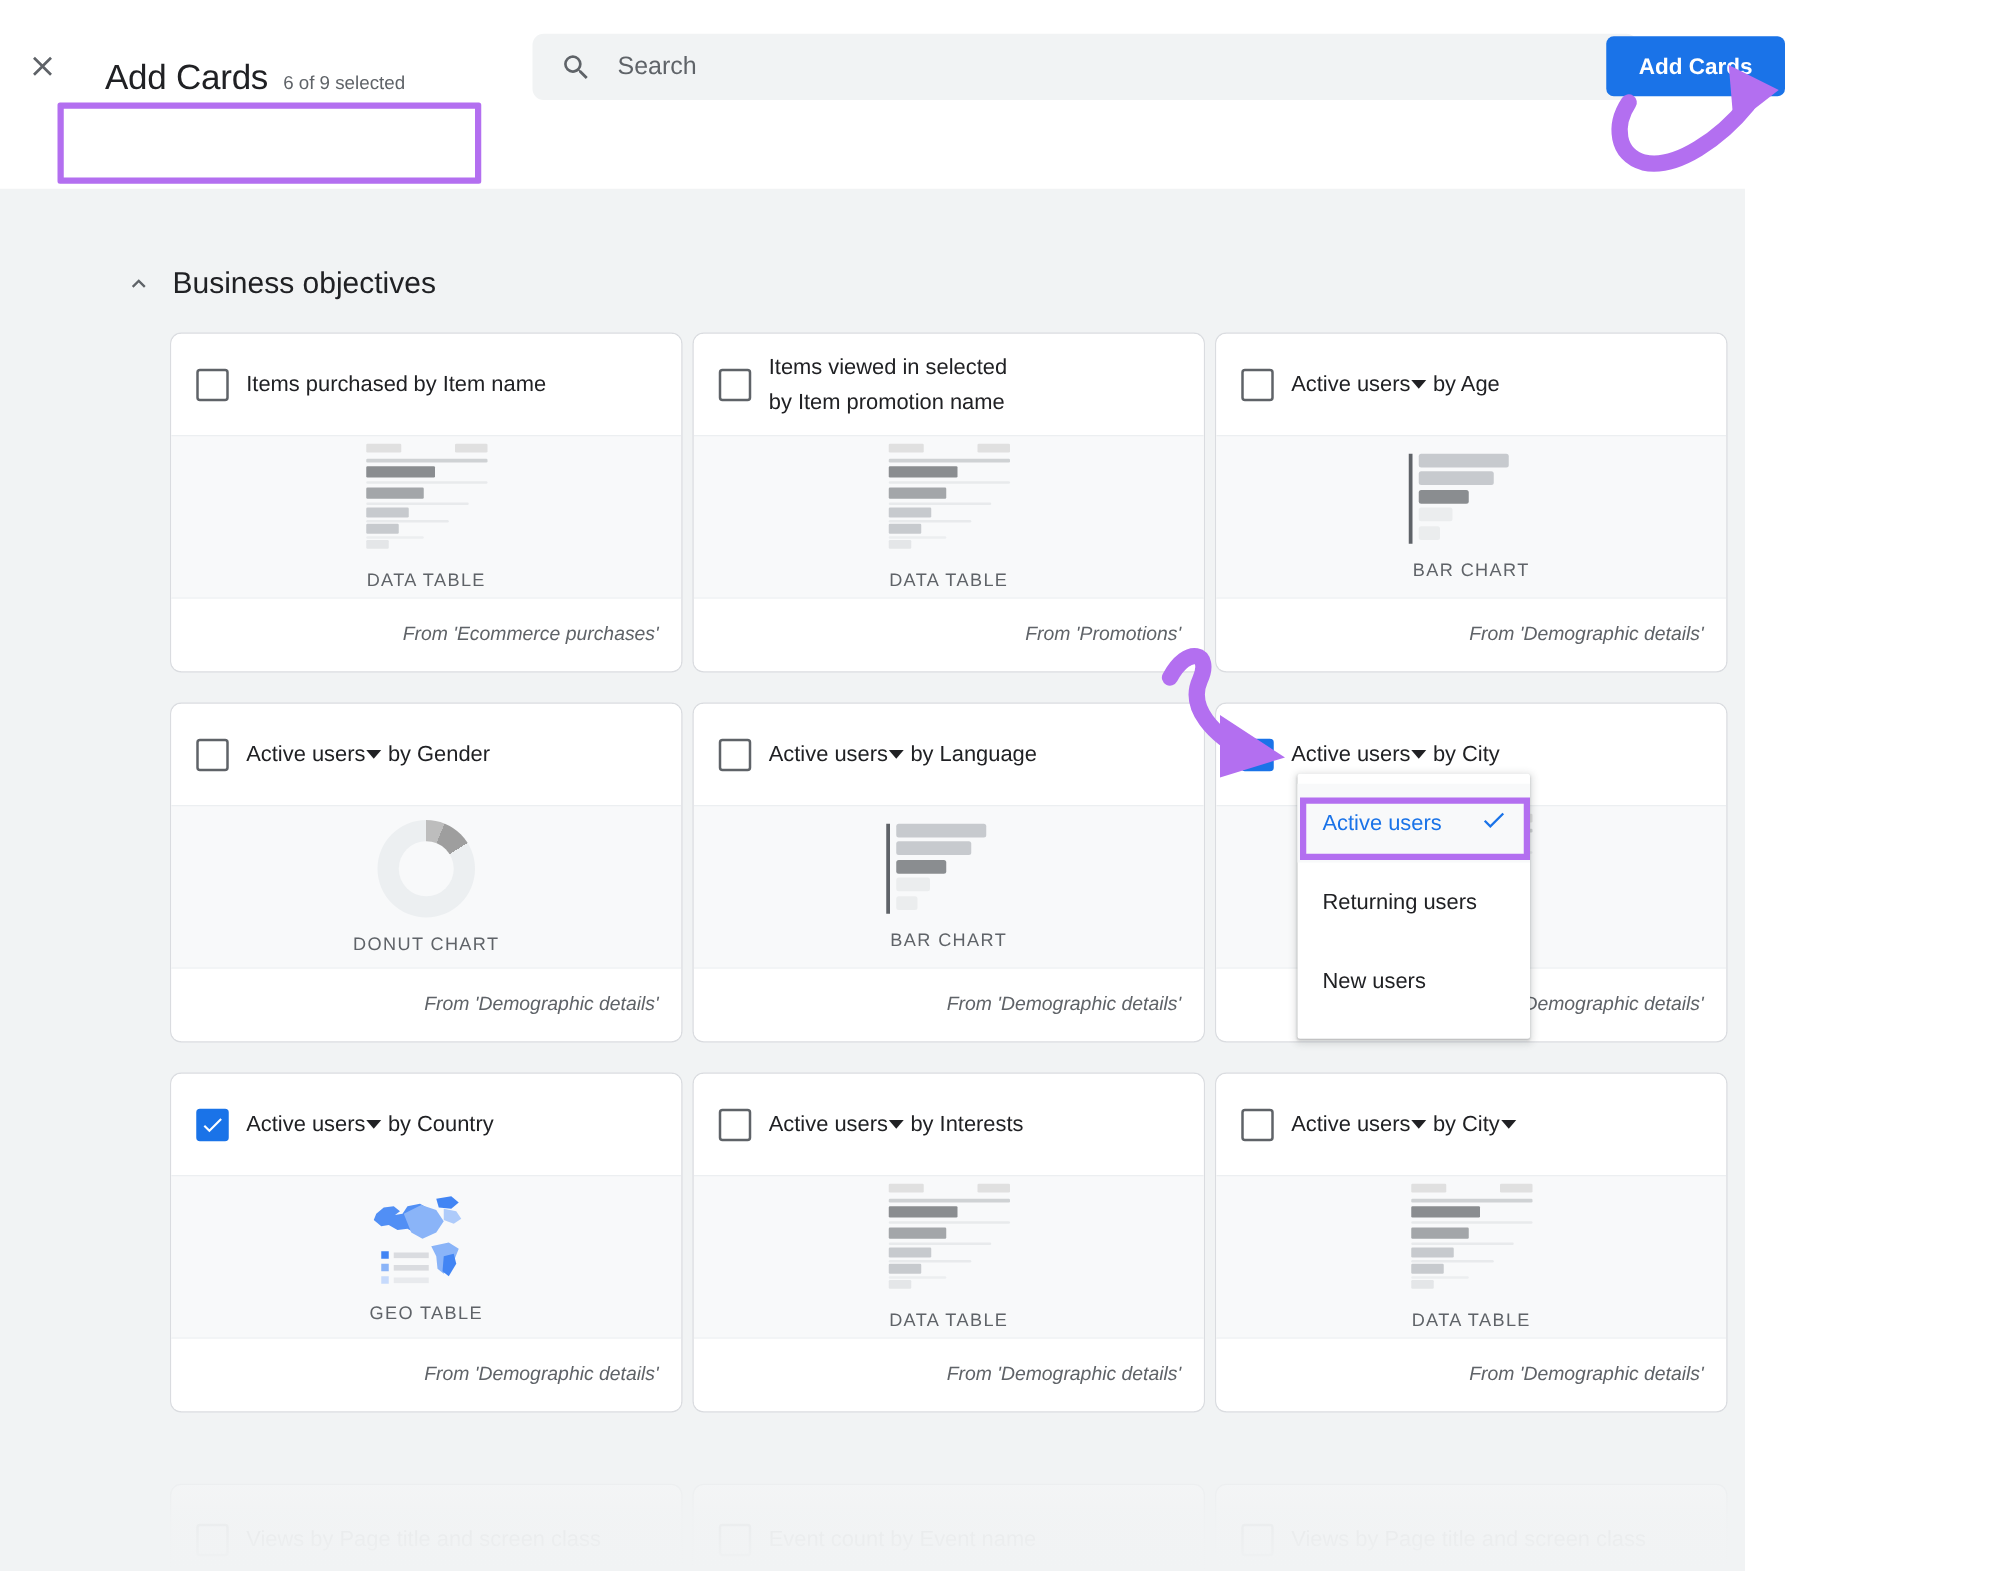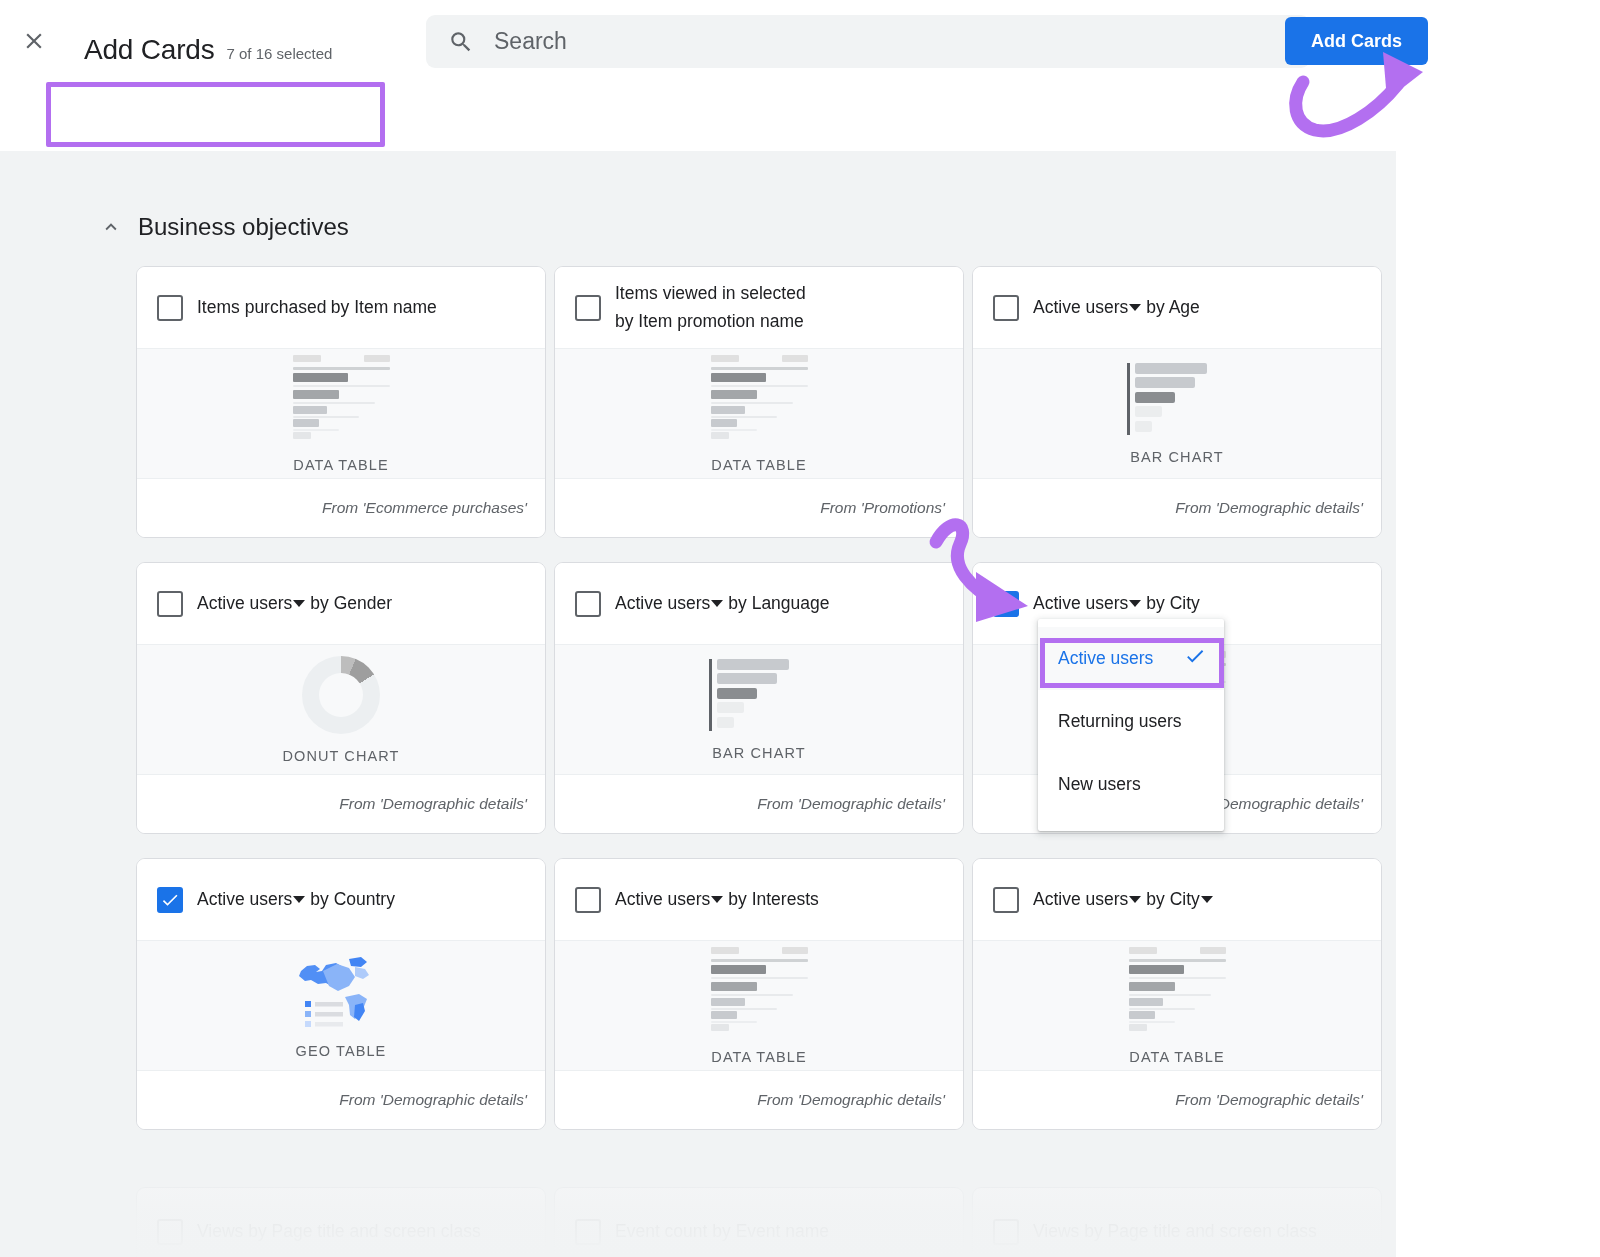--- a/index.html
+++ b/index.html
@@ -6,21 +6,21 @@
   html, body {
     width: 1600px; height: 1257px;
     font-family: "Liberation Sans", sans-serif;
     background: #ffffff;
     overflow: hidden;
   }
   #root { position: relative; width: 1600px; height: 1257px; }
 
   
   .header {
-    position: absolute; top: 0; left: 0;
+    position: absolute; top: 12px; left: 0;
     width: 1444px; height: 82px;
     background: #ffffff;
     display: flex; align-items: flex-start;
   }
   .close-btn {
     position: absolute; left: 18px; top: 25px;
     width: 32px; height: 32px;
     display: flex; align-items: center; justify-content: center;
     cursor: pointer; border-radius: 50%;
   }
@@ -38,21 +38,21 @@
     position: absolute; left: 426px; top: 15px;
     width: 884px; height: 53px;
     background: #f1f3f4;
     border-radius: 9px;
     display: flex; align-items: center;
   }
   .search-icon { margin-left: 22px; display:flex; }
   .search-input {
     border: none; outline: none; background: transparent;
     font-family: "Liberation Sans", sans-serif;
-    font-size: 23px; color: #5f6368;
+    font-size: 20px; color: #5f6368;
     margin-left: 20px; width: 700px; height: 40px;
   }
   .search-input::placeholder { color: #5f6368; }
   .add-cards-btn {
     position: absolute; right: 16px; top: 17px;
     height: 48px; padding: 0 26px;
     background: #1a73e8; color: #fff;
     border: none; border-radius: 6px;
     font-family: "Liberation Sans", sans-serif;
     font-size: 18px; font-weight: bold;
@@ -244,21 +244,21 @@
   <div class="header">
 
     <div class="close-btn">
       <svg width="26" height="26" viewBox="0 0 24 24">
         <path d="M19 6.41L17.59 5 12 10.59 6.41 5 5 6.41 10.59 12 5 17.59 6.41 19 12 13.41 17.59 19 19 17.59 13.41 12z" fill="#5f6368"></path>
       </svg>
     </div>
 
     <div class="title-wrap">
       <div class="title">Add Cards</div>
-      <div class="subtitle">7 of 16 selected</div>
+      <div class="subtitle">6 of 9 selected</div>
     </div>
 
     <div class="searchbar">
       <span class="search-icon">
         <svg width="26" height="26" viewBox="0 0 24 24">
           <path d="M15.5 14h-.79l-.28-.27A6.47 6.47 0 0 0 16 9.5 6.5 6.5 0 1 0 9.5 16c1.61 0 3.09-.59 4.23-1.57l.27.28v.79l5 4.99L20.49 19zm-6 0C7.01 14 5 11.99 5 9.5S7.01 5 9.5 5 14 7.01 14 9.5 11.99 14 9.5 14z" fill="#5f6368"></path>
         </svg>
       </span>
       <input class="search-input" type="text" placeholder="Search" style="">
     </div>

